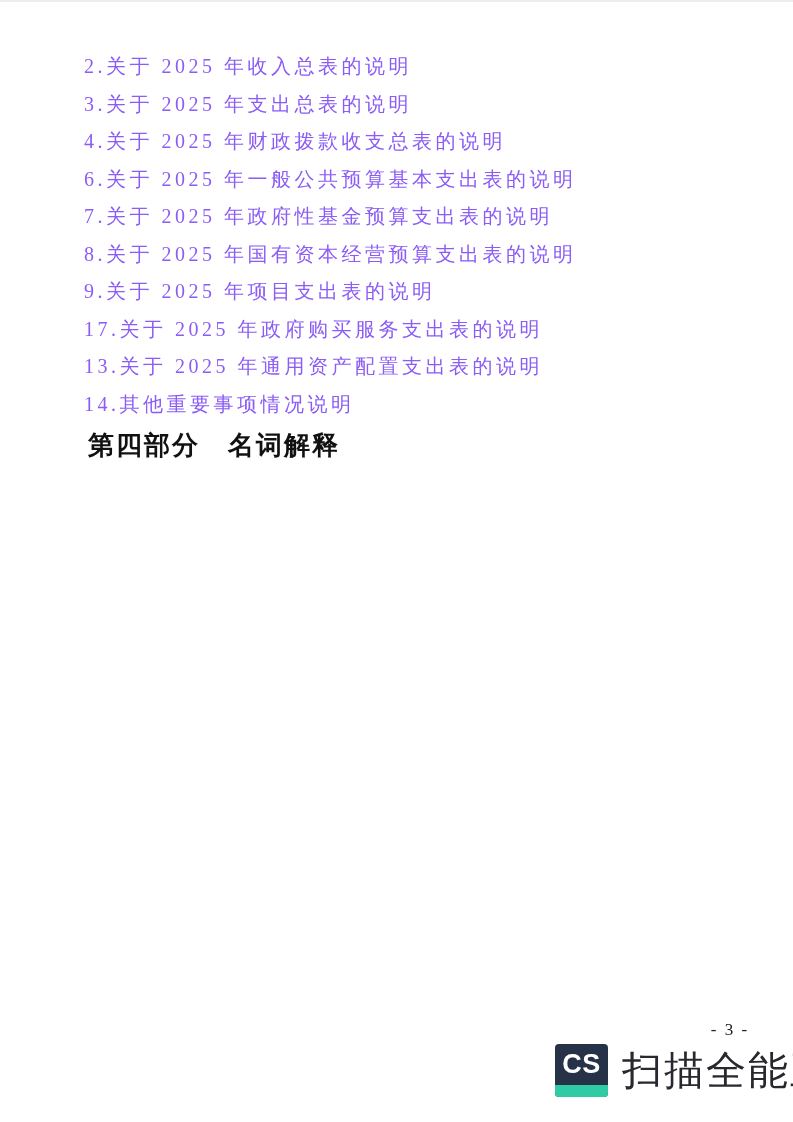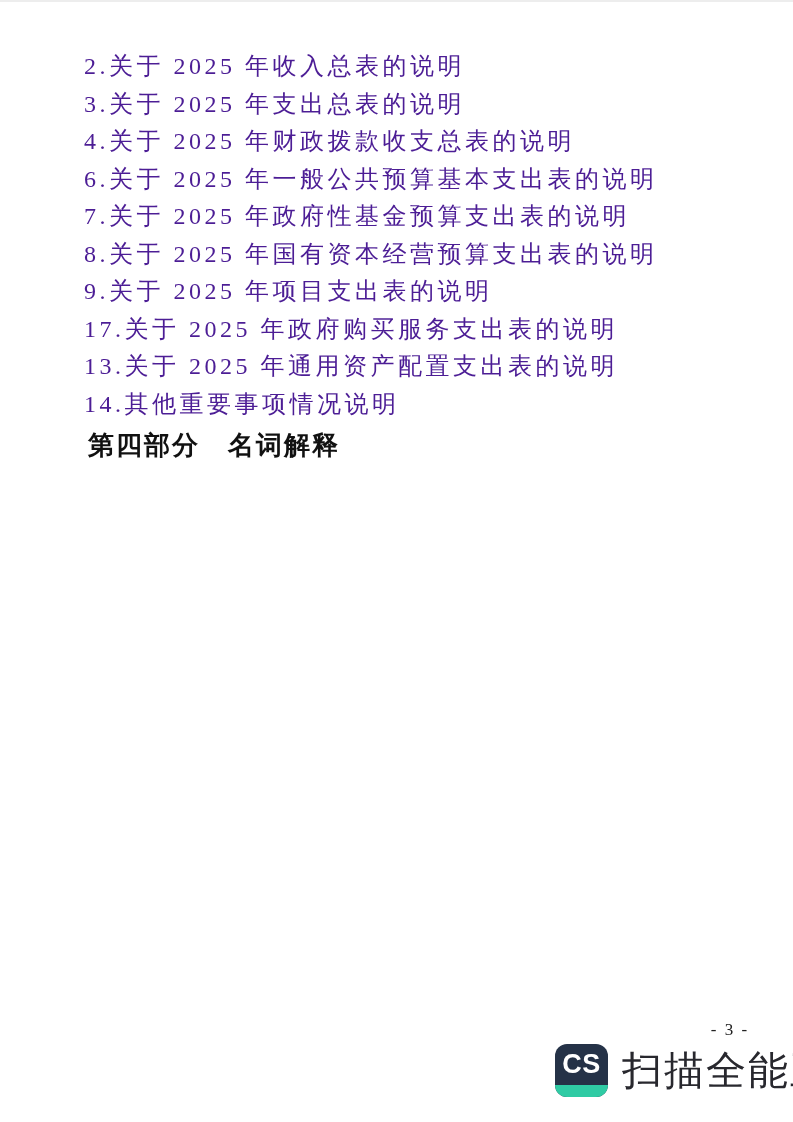--- a/index.html
+++ b/index.html
@@ -22,23 +22,23 @@
     background: #ededed;
   }
   .toc {
     position: absolute;
     top: 48px;
     left: 84px;
     right: 30px;
   }
   .toc-item {
     margin: 0;
-    font-size: 24px;
+    font-size: 20px;
     line-height: 37.5px;
-    color: #4c1d95;
+    color: #8b5cf6;
     letter-spacing: 3.5px;
     white-space: nowrap;
   }
   .section-heading {
     margin: 4px;
     font-size: 26px;
     line-height: 38px;
     font-weight: bold;
     color: #111111;
     letter-spacing: 2px;
@@ -60,21 +60,21 @@
     position: absolute;
     left: 555px;
     top: 1043px;
     display: flex;
     align-items: center;
   }
   .ws-icon {
     position: relative;
     width: 53px;
     height: 53px;
-    border-radius: 12px;
+    border-radius: 4px;
     background: #253247;
     overflow: hidden;
     display: flex;
     align-items: flex-start;
     justify-content: center;
   }
   .ws-cs {
     color: #ffffff;
     font-family: "Liberation Sans", "DejaVu Sans", sans-serif;
     font-weight: bold;

